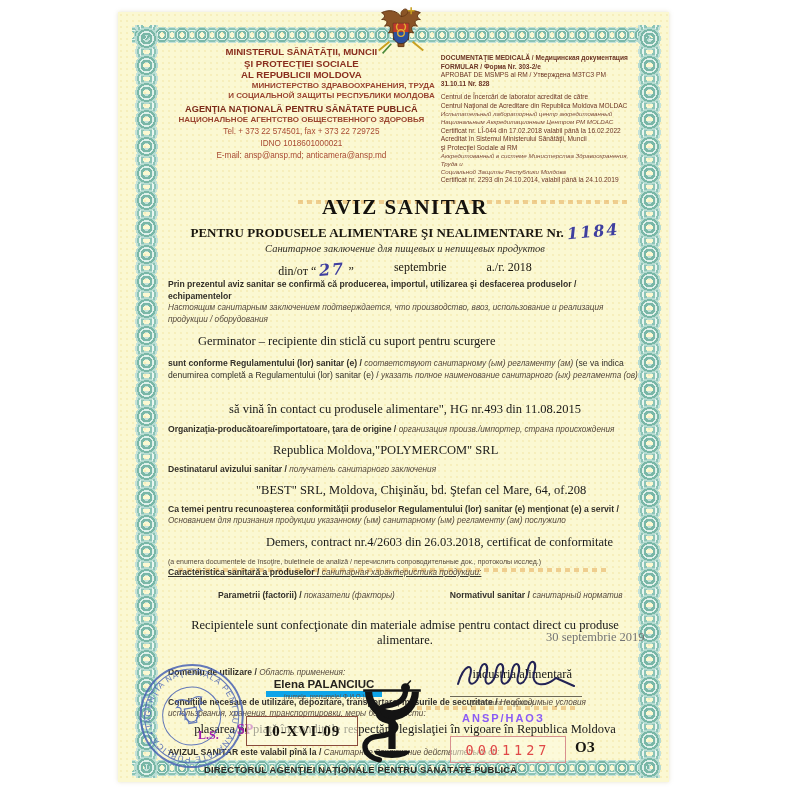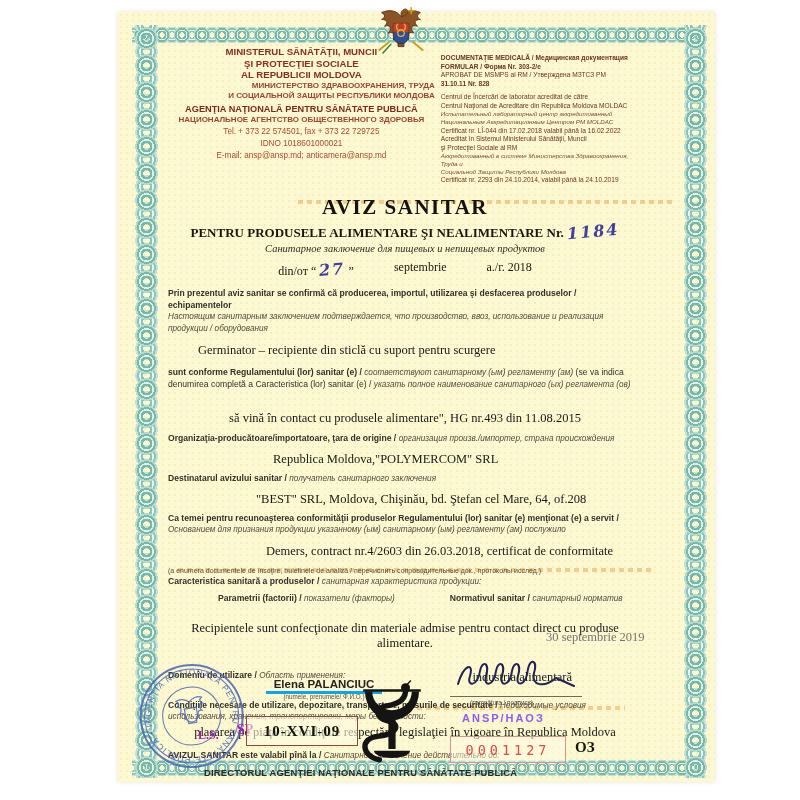--- a/index.html
+++ b/index.html
@@ -1,19 +1,19 @@
 <!DOCTYPE html>
 <html><head>
 <meta charset="utf-8">
 <style>
   html,body{margin:0;padding:0;}
   body{width:800px;height:800px;background:#ffffff;font-family:"Liberation Sans",sans-serif;position:relative;overflow:hidden;}
 
   
-  .scan{position:absolute;left:118px;top:12px;width:597px;height:770px;background:#fbf8d2;box-shadow:0 0 4px rgba(180,170,120,.35);}
+  .scan{position:absolute;left:118px;top:12px;width:551px;height:770px;background:#fbf8d2;box-shadow:0 0 4px rgba(180,170,120,.35);}
   .scan::before{content:"";position:absolute;inset:0;background-image:radial-gradient(rgba(232,205,110,.45) .8px,transparent .9px);background-size:6px 6px;opacity:.5;pointer-events:none;}
 
   
   .chain{position:absolute;z-index:2;}
   .chain.h{height:20px;background-repeat:repeat-x;background-size:20px 20px;background-position:0 0,10px 0;
     background-image:
       radial-gradient(circle closest-side at 50% 50%,rgba(0,0,0,0) 0 26%,#79b7a7 26% 44%,#dff0ea 44% 54%,#79b7a7 54% 70%,#b5dbd1 70% 84%,rgba(0,0,0,0) 84%),
       radial-gradient(circle closest-side at 50% 50%,rgba(0,0,0,0) 0 26%,#8cc4b6 26% 44%,#e8f5f0 44% 54%,#8cc4b6 54% 70%,#c4e2da 70% 84%,rgba(0,0,0,0) 84%);}
   .chain.v{width:27px;background-repeat:repeat-y;background-size:27px 27px;background-position:0 0,0 13px;
     background-image:
@@ -61,21 +61,21 @@
   .params-row{display:flex;gap:55px;padding-left:50px;}
   .domain-row{display:flex;margin-top:18px;align-items:flex-start;}
   .domain-row .typed{margin-left:auto;margin-right:70px;}
   .valid-row{margin-top:3px;position:relative;}
   .director{font-size:9.4px;font-weight:bold;color:#2c2a26;letter-spacing:.2px;margin-top:5px;padding-left:36px;}
 
   
   .stamp{position:absolute;left:18px;top:648px;transform:rotate(-10deg);opacity:.85;z-index:5;}
   .ls{position:absolute;left:80px;top:716px;font-family:"Liberation Serif",serif;font-weight:bold;font-size:12px;color:#a21caf;z-index:6;}
   .name-block{position:absolute;left:96px;top:662px;width:220px;text-align:center;z-index:6;}
-  .name{font-size:11.5px;font-weight:bold;color:#26231e;border-bottom:3px solid #0ea5e9;padding:0 8px 1px;}
+  .name{font-size:11.5px;font-weight:bold;color:#26231e;border-bottom:6px solid #0ea5e9;padding:0 8px 1px;}
   .name-note{font-size:6.3px;color:#5a5248;margin-top:1px;}
   .sp{position:absolute;left:119px;top:710px;font-family:"Liberation Serif",serif;font-weight:bold;font-size:14px;color:#a21caf;z-index:6;}
   .protocol-box{position:absolute;left:128px;top:704px;width:110px;height:28px;border:1.5px solid #8a4a3a;display:flex;align-items:center;justify-content:center;font-family:"Liberation Serif",serif;font-weight:bold;font-size:15px;letter-spacing:1px;color:#17150f;z-index:6;background:rgba(253,251,225,.6);}
   .caduceus{position:absolute;left:238px;top:668px;z-index:6;}
   .sign-scribble{position:absolute;left:330px;top:642px;z-index:6;}
   .sign-line{position:absolute;left:332px;top:684px;width:132px;border-top:1px solid #6e6a58;z-index:6;}
   .sign-note{position:absolute;left:352px;top:687px;font-size:6.3px;color:#5a5248;z-index:6;}
   .agency-code{position:absolute;left:344px;top:700px;font-size:11px;font-weight:bold;letter-spacing:2px;color:#8b5cf6;z-index:6;}
   .serial-box{position:absolute;left:332px;top:724px;width:114px;height:25px;border:1px solid #d89090;display:flex;align-items:center;justify-content:center;font-family:"DejaVu Sans Mono",monospace;font-size:13.5px;letter-spacing:4px;color:#e04848;z-index:6;background:rgba(253,251,225,.5);}
   .serial-suffix{position:absolute;left:457px;top:727px;font-family:"Liberation Serif",serif;font-weight:bold;font-size:15px;color:#17150f;z-index:6;}
@@ -153,32 +153,32 @@
         <span>
           <span>din/от “</span>
           <span class="hand">27</span>
           <span>”</span>
         </span>
         <span>septembrie</span>
         <span>a./г. 2018</span>
       </div>
     </div>
 
-    <div class="lbl" style="margin-top:9px;">
+    <div class="lbl" style="margin-top:0;">
       <span>Prin prezentul aviz sanitar se confirmă că producerea, importul, utilizarea şi desfacerea produselor / echipamentelor</span><br>
       <span class="ru">Настоящим санитарным заключением подтверждается, что производство, ввоз, использование и реализация продукции / оборудования</span>
     </div>
 
     <div class="typed ind30">Germinator – recipiente din sticlă  cu suport pentru scurgere</div>
 
     <div class="lbl" style="margin-top:8px;">
       <span>sunt conforme  Regulamentului (lor) sanitar (e) /</span>
       <span class="ru">соответствуют санитарному (ым)  регламенту (ам)</span>
       <span style="font-weight:normal;">(se va indica</span><br>
-      <span style="font-weight:normal;">denumirea completă a Caracteristica (lor) sanitar (e) /</span>
+      <span style="font-weight:normal;">denumirea completă a Regulamentului (lor) sanitar (e) /</span>
       <span class="ru">указать полное наименование санитарного (ых) регламента (ов)</span>
     </div>
 
     <div class="typed center" style="margin-top:5px;">
       <br>
       <span>să vină în  contact  cu produsele alimentare", HG nr.493 din 11.08.2015</span>
     </div>
 
     <div class="lbl" style="margin-top:7px;">
       <span>Organizaţia-producătoare/importatoare, ţara de origine /</span>
@@ -193,25 +193,25 @@
     <div class="typed" style="padding-left:88px;margin-top:8px;">"BEST" SRL, Moldova, Chişinău, bd. Ştefan cel Mare, 64, of.208</div>
 
     <div class="lbl" style="margin-top:5px;">
       <span>Ca temei pentru recunoaşterea conformităţii produselor  Regulamentului (lor) sanitar (e) menţionat (e) a servit /</span><br>
       <span class="ru">Основанием для признания продукции указанному (ым) санитарному (ым) регламенту (ам) послужило</span>
     </div>
     <div class="typed" style="padding-left:98px;margin-top:8px;">Demers, contract nr.4/2603 din 26.03.2018, certificat de conformitate</div>
 
     <div class="small-note">(a enumera documentele de însoţire, buletinele de analiză / перечислить сопроводительные док., протоколы исслед.)</div>
 
-    <div class="lbl" style="margin-top:2px;">
+    <div class="lbl" style="margin-top:2px;text-decoration:underline;">
       <span>Caracteristica sanitară a produselor /</span>
       <span class="ru">санитарная характеристика продукции:</span>
     </div>
-    <div class="lbl params-row" style="margin-top:6px;">
+    <div class="lbl params-row" style="margin-top:12px;">
       <span><span>Parametrii (factorii) /</span> <span class="ru">показатели (факторы)</span></span>
       <span><span>Normativul sanitar /</span> <span class="ru">санитарный норматив</span></span>
     </div>
 
     <div class="typed center" style="margin-top:16px;text-align:center;">Recipientele sunt confecţionate din materiale admise pentru contact direct cu produse alimentare.</div>
 
     <div class="domain-row">
       <span class="lbl" style="margin-top:0;"><span>Domeniu de utilizare /</span> <span class="ru">Область применения:</span></span>
       <span class="typed">industria alimentară</span>
     </div>

